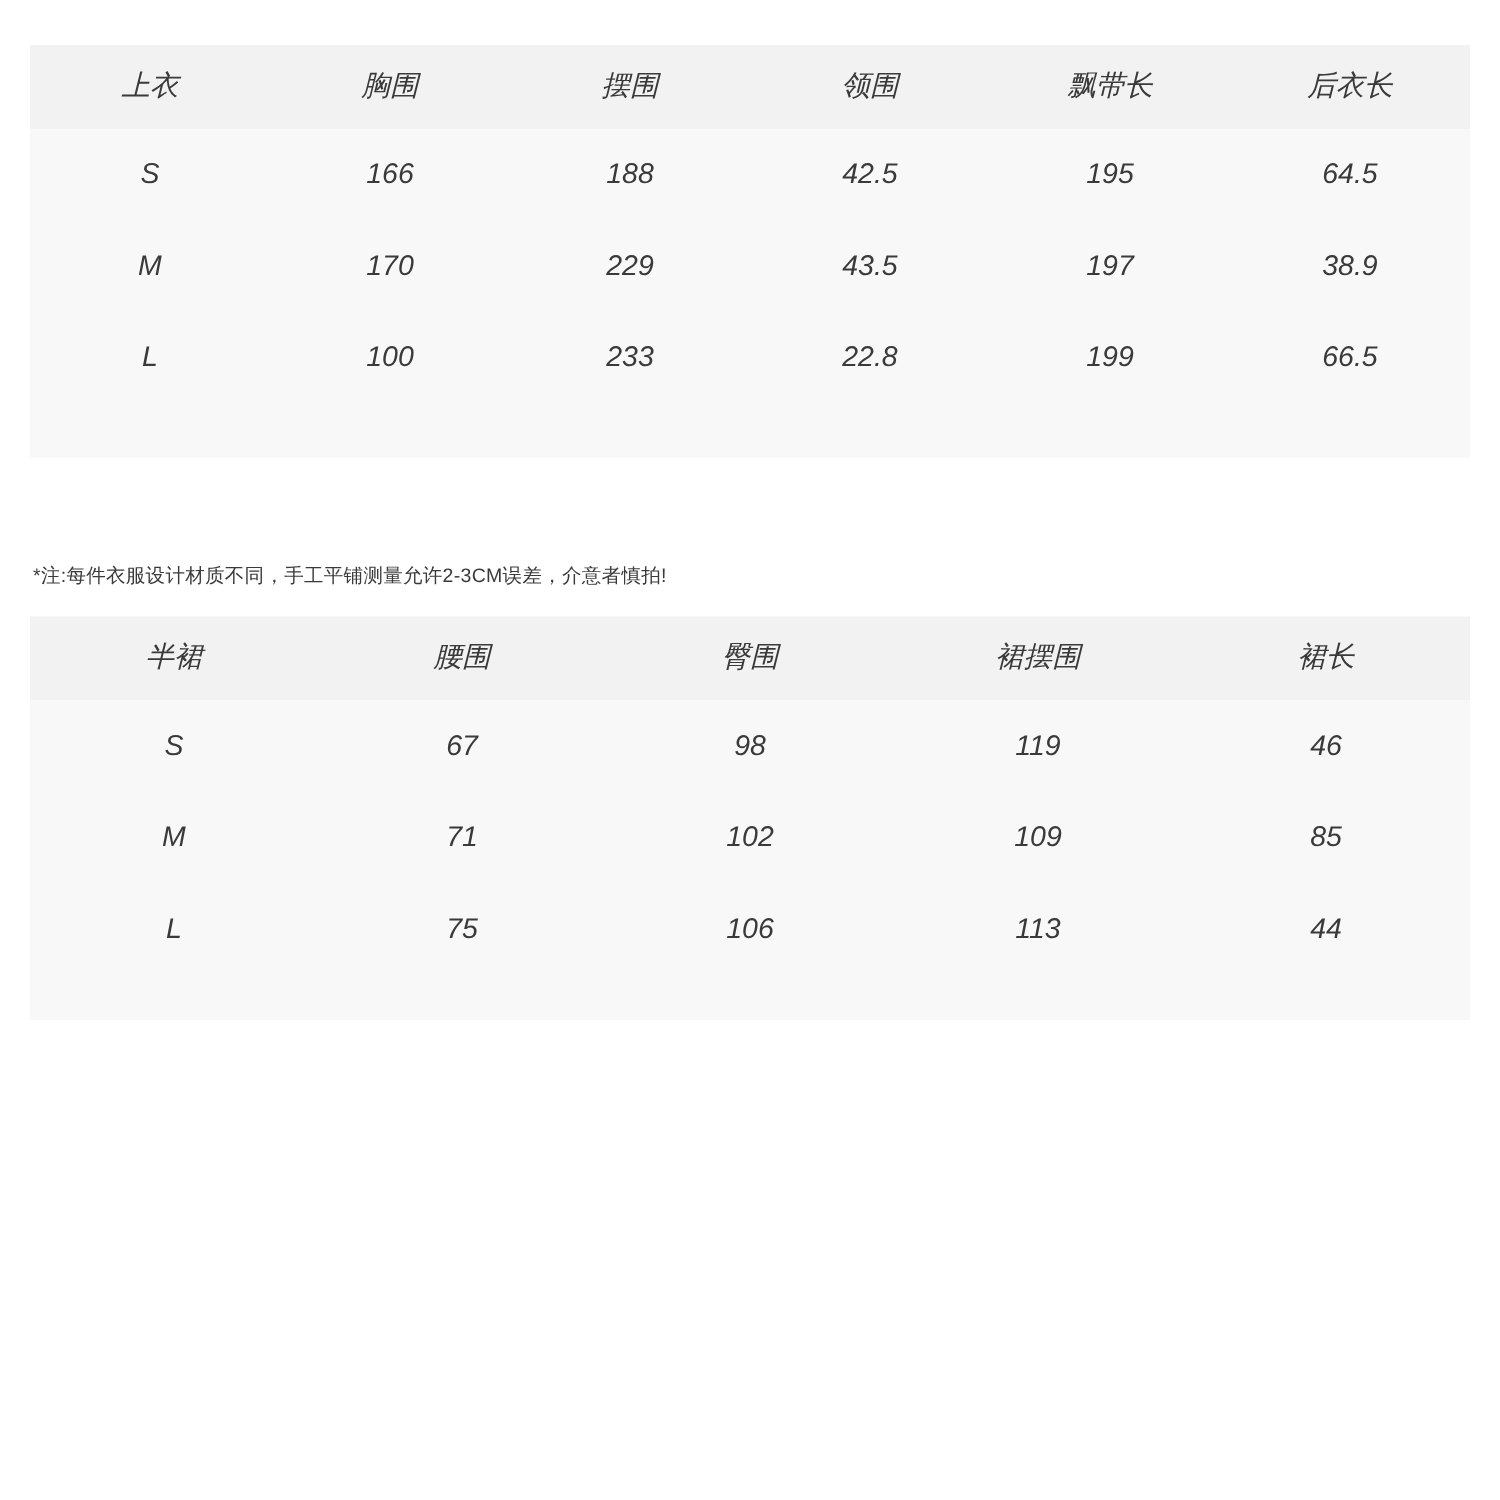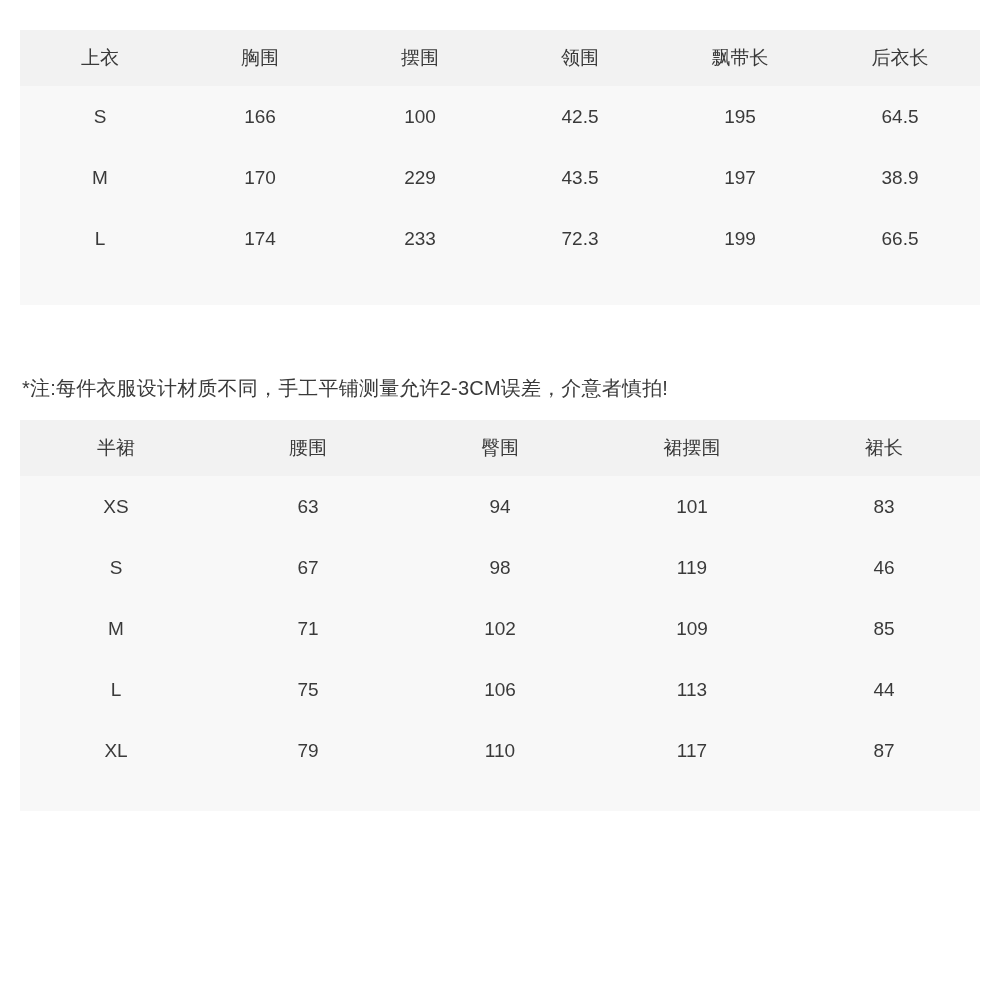--- a/index.html
+++ b/index.html
@@ -18,20 +18,21 @@
     width: 1000px;
     height: 1000px;
     position: relative;
     box-sizing: border-box;
     padding: 0 20px;
   }
   table.size-table {
     width: 960px;
     border-collapse: collapse;
     table-layout: fixed;
+    font-style: italic;
   }
   table.size-table th,
   table.size-table td {
     text-align: center;
     font-weight: normal;
     border: none;
   }
   table.size-table thead th {
     background: #f2f2f2;
     font-size: 19px;
@@ -53,21 +54,21 @@
   }
   .pad-bottom-strip {
     width: 960px;
     height: 36px;
     background: #f8f8f8;
   }
   .gap-white {
     height: 48px;
   }
   .note {
-    font-size: 20px;
+    font-size: 13px;
     color: #3a3a3a;
     margin: 22px 0 18px 2px;
     letter-spacing: 0.2px;
   }
   .bottom-strip {
     width: 960px;
     height: 30px;
     background: #f8f8f8;
   }
 </style>
@@ -85,38 +86,38 @@
           <th>摆围</th>
           <th>领围</th>
           <th>飘带长</th>
           <th>后衣长</th>
         </tr>
       </thead>
       <tbody>
         <tr>
           <td>S</td>
           <td>166</td>
-          <td>100</td>
+          <td>188</td>
           <td>42.5</td>
           <td>195</td>
           <td>64.5</td>
         </tr>
         <tr>
           <td>M</td>
           <td>170</td>
           <td>229</td>
           <td>43.5</td>
           <td>197</td>
           <td>38.9</td>
         </tr>
         <tr>
           <td>L</td>
-          <td>174</td>
+          <td>100</td>
           <td>233</td>
-          <td>72.3</td>
+          <td>22.8</td>
           <td>199</td>
           <td>66.5</td>
         </tr>
       </tbody>
     </table>
     <div class="pad-bottom-strip"></div>
   </div>
 
   <div class="gap-white"></div>
 
@@ -129,52 +130,38 @@
         <tr>
           <th>半裙</th>
           <th>腰围</th>
           <th>臀围</th>
           <th>裙摆围</th>
           <th>裙长</th>
         </tr>
       </thead>
       <tbody>
         <tr>
-          <td>XS</td>
-          <td>63</td>
-          <td>94</td>
-          <td>101</td>
-          <td>83</td>
-        </tr>
-        <tr>
           <td>S</td>
           <td>67</td>
           <td>98</td>
           <td>119</td>
           <td>46</td>
         </tr>
         <tr>
           <td>M</td>
           <td>71</td>
           <td>102</td>
           <td>109</td>
           <td>85</td>
         </tr>
         <tr>
           <td>L</td>
           <td>75</td>
           <td>106</td>
           <td>113</td>
           <td>44</td>
         </tr>
-        <tr>
-          <td>XL</td>
-          <td>79</td>
-          <td>110</td>
-          <td>117</td>
-          <td>87</td>
-        </tr>
       </tbody>
     </table>
     <div class="bottom-strip"></div>
   </div>
 
 </div>
 
 </body></html>

